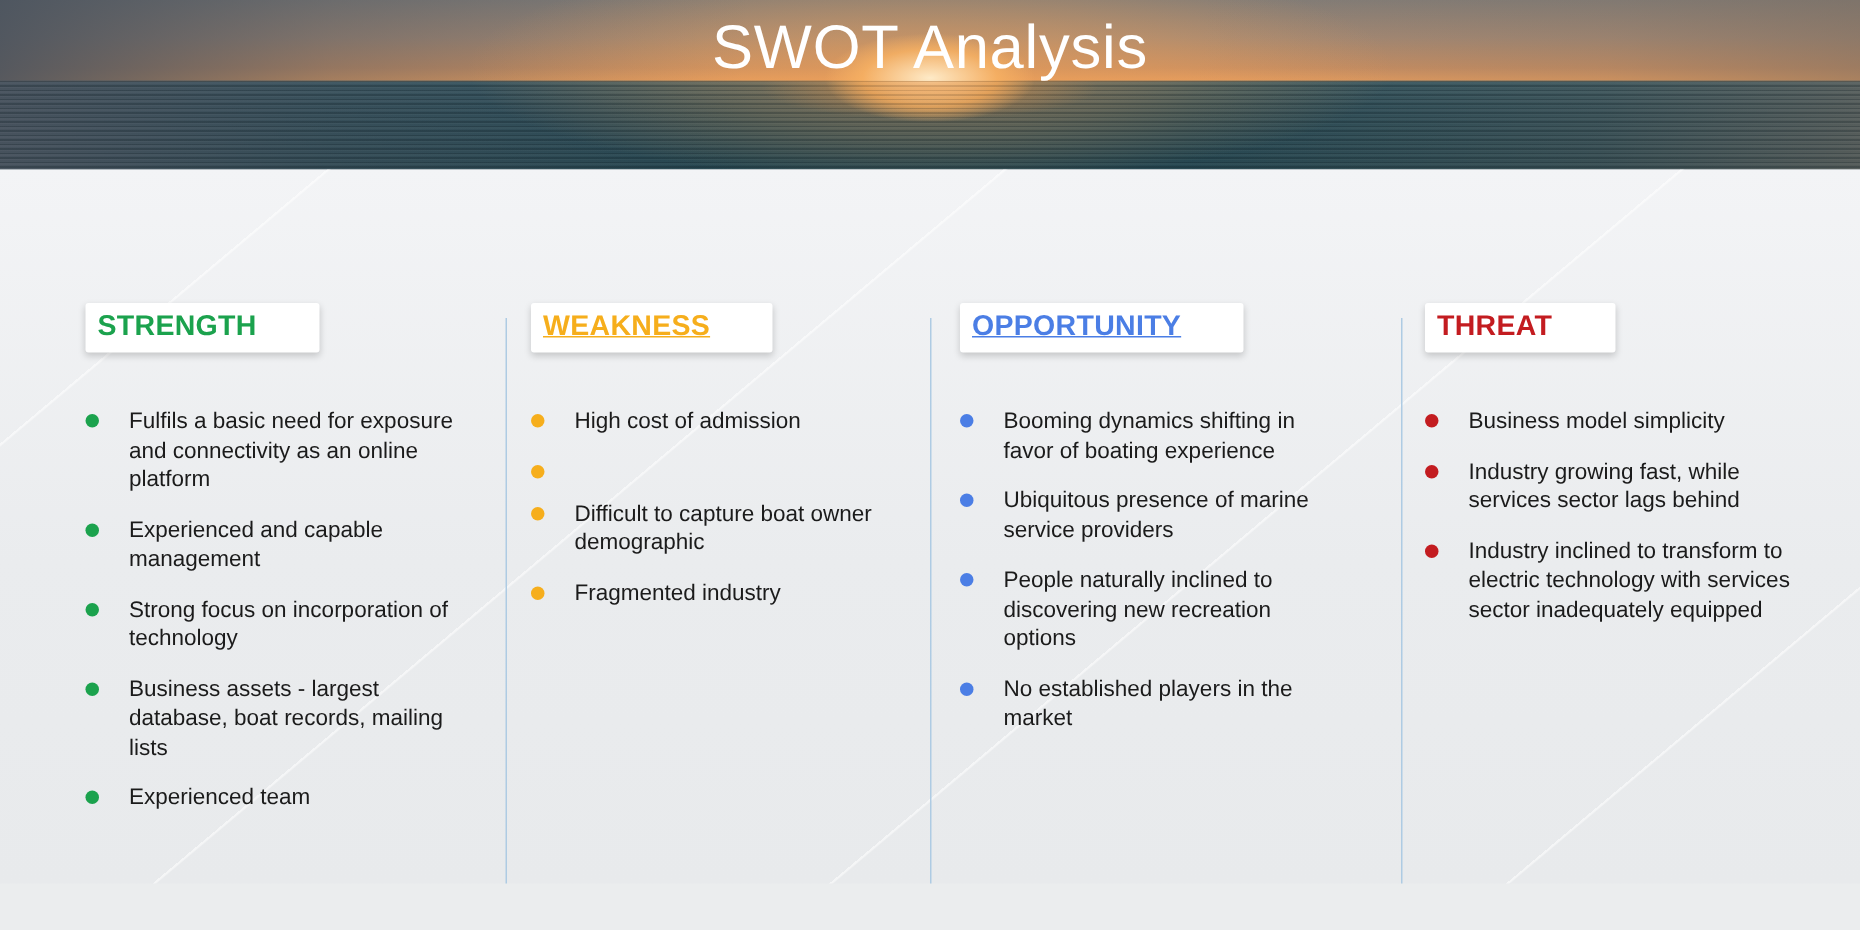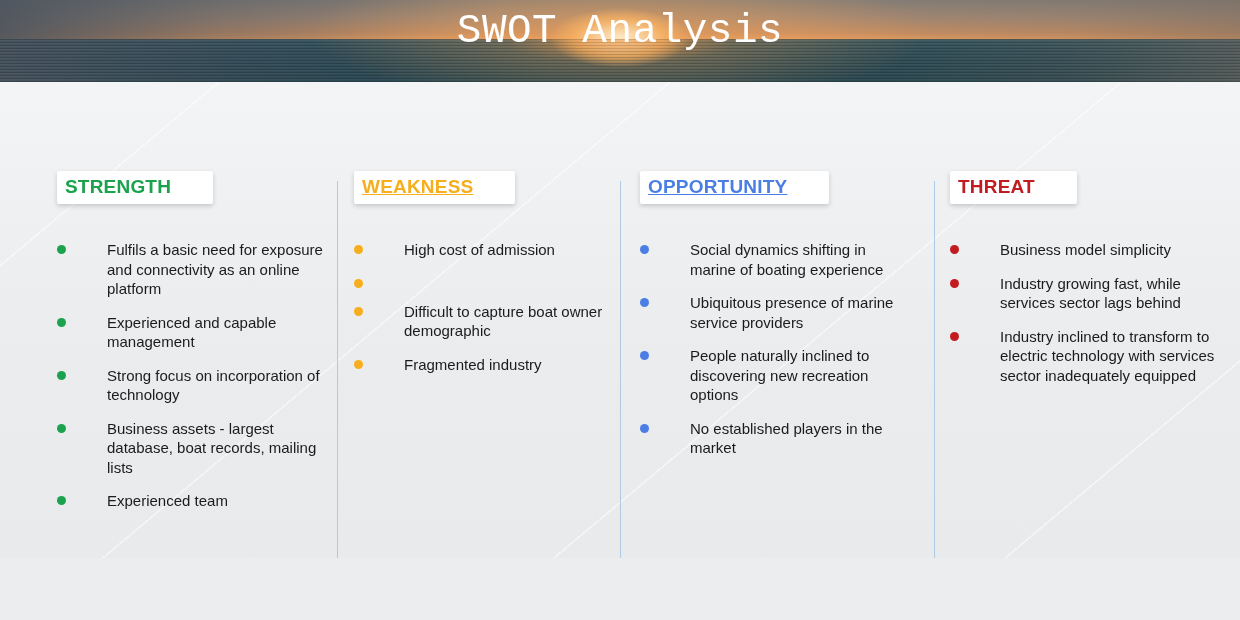--- a/index.html
+++ b/index.html
@@ -5,29 +5,28 @@
   * { margin: 0; padding: 0; box-sizing: border-box; }
   html, body { width: 1240px; height: 620px; overflow: hidden; }
   body {
     font-family: "Liberation Sans", "DejaVu Sans", sans-serif;
     background: var(--background, #ebedee);
   }
 
   
   .banner {
     position: relative;
-    width: 1240px; height: 82px;
+    width: 1240px; height: 113px;
     overflow: hidden;
     background:
       radial-gradient(ellipse 90px 38px at 50% 46%, rgba(255,238,205,.95), rgba(250,180,100,.75) 50%, rgba(250,180,100,0) 78%),
       radial-gradient(ellipse 430px 105px at 50% 40%, rgba(242,162,85,.55), rgba(242,162,85,0) 72%),
       linear-gradient(95deg, rgba(74,83,94,.92), rgba(74,83,94,.40) 18%, rgba(74,83,94,0) 40%),
       linear-gradient(275deg, rgba(122,108,96,.55), rgba(122,108,96,.22) 14%, rgba(122,108,96,0) 36%),
       linear-gradient(180deg, #837d77 0%, #a38873 22%, #c78e62 40%, #e09a5f 47%, #33555f 48.5%, #2c4d58 62%, #264650 100%);
-    font-family: Liberation Mono, monospace;
   }
   
   .banner::after {
     content: "";
     position: absolute; left: 0; right: 0; top: 48%; bottom: 0;
     background:
       radial-gradient(ellipse 150px 28px at 50% 8%, rgba(238,152,72,.55), rgba(238,152,72,0) 75%),
       repeating-linear-gradient(180deg, rgba(8,22,28,.22) 0 1px, rgba(255,255,255,.03) 1px 2px, rgba(0,0,0,0) 2px 3px);
   }
   .banner h1 {
@@ -71,21 +70,21 @@
     box-shadow: 0 2px 5px rgba(0,0,0,.18);
   }
   .badge-text { font-size: 19px; font-weight: 700; letter-spacing: .2px; }
   .t0 { color: var(--c0, #1ba24d); }
   .t1 { color: var(--c1, #f6ae1c); text-decoration: underline; }
   .t2 { color: var(--c2, #4b7ee5); text-decoration: underline; }
   .t3 { color: var(--c3, #c31c20); }
 
   
   .items { list-style: none; margin-top: 36px; }
-  .item { display: flex; align-items: flex-start; margin-bottom: 14px; gap: 21px; }
+  .item { display: flex; align-items: flex-start; margin-bottom: 14px; }
   .dot {
     flex: 0 0 9px; width: 9px; height: 9px;
     border-radius: 50%;
     margin: 5px 20px 0 0;
   }
   .c0 { background: var(--c0, #1ba24d); }
   .c1 { background: var(--c1, #f6ae1c); }
   .c2 { background: var(--c2, #4b7ee5); }
   .c3 { background: var(--c3, #c31c20); }
   .txt {
@@ -157,21 +156,21 @@
     </ul>
   </section>
 
   <section class="col col-2">
     <div class="badge">
       <span class="badge-text t2">OPPORTUNITY</span>
     </div>
     <ul class="items">
       <li class="item">
         <span class="dot c2"></span>
-        <span class="txt">Social dynamics shifting in marine of boating experience</span>
+        <span class="txt">Booming dynamics shifting in favor of boating experience</span>
       </li>
       <li class="item">
         <span class="dot c2"></span>
         <span class="txt">Ubiquitous presence of marine service providers</span>
       </li>
       <li class="item">
         <span class="dot c2"></span>
         <span class="txt">People naturally inclined to discovering new recreation options</span>
       </li>
       <li class="item">

